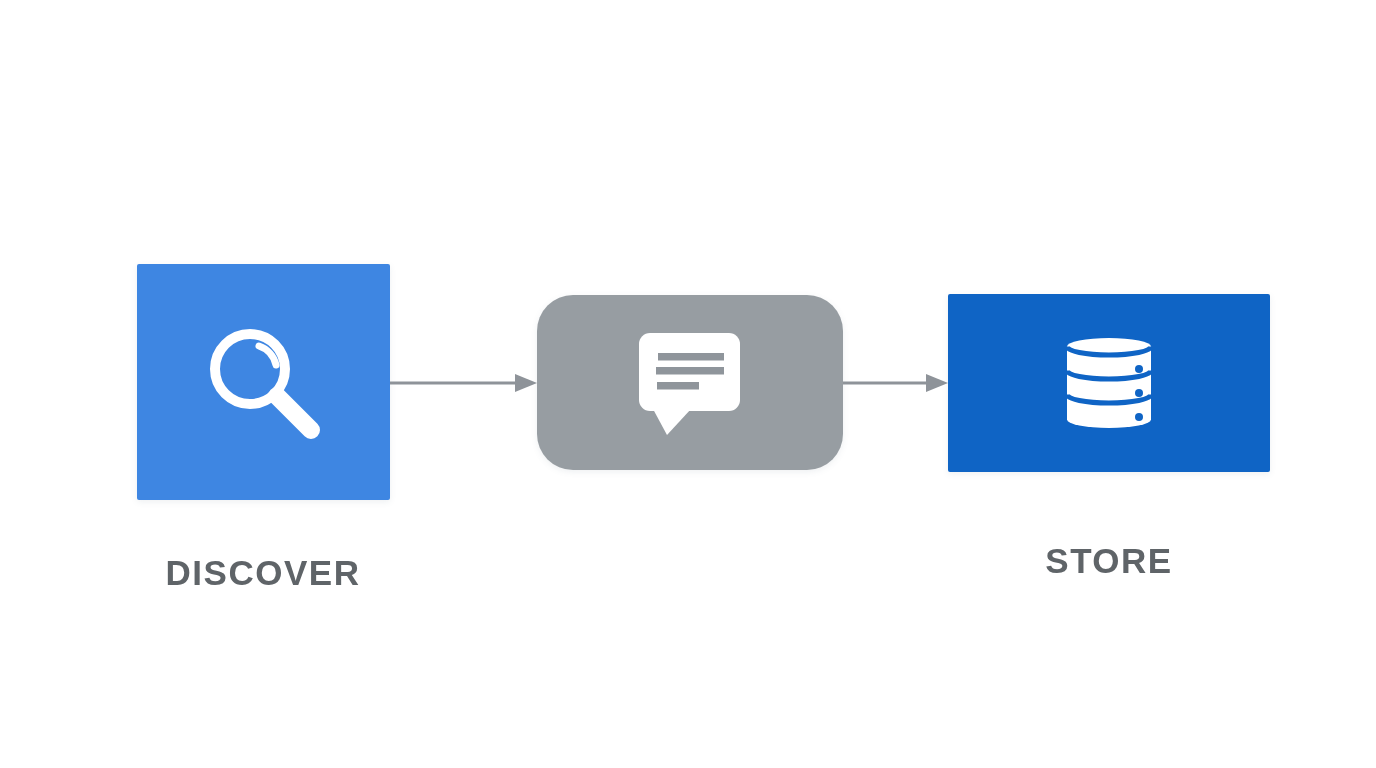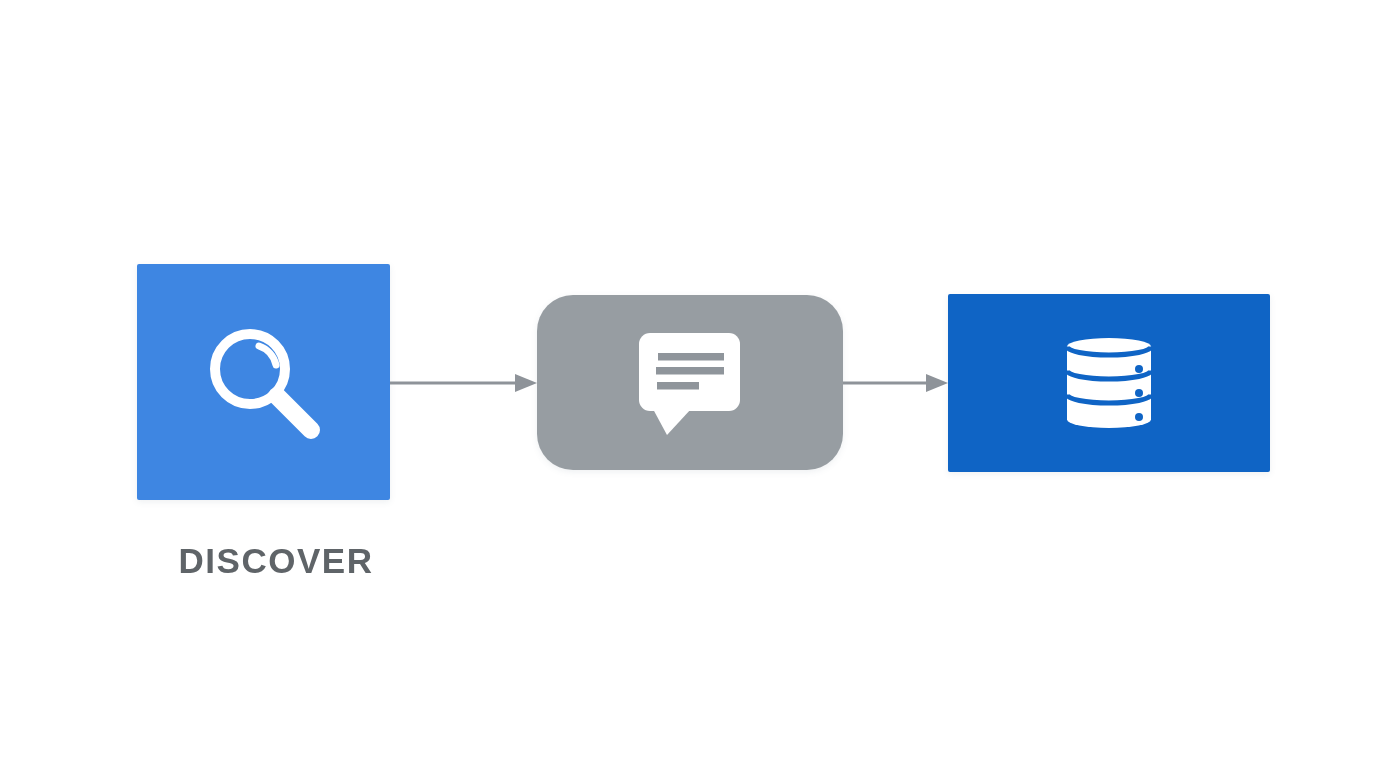--- a/index.html
+++ b/index.html
@@ -17,21 +17,21 @@
   }
   .node-discover{left:137px;top:264px;width:253px;height:236px;border-radius:2px;}
   .node-engage{left:537px;top:295px;width:306px;height:175px;border-radius:36px;}
   .node-store{left:948px;top:294px;width:322px;height:178px;border-radius:2px;}
   .node-label{
     position:absolute;top:540px;height:42px;width:300px;
     text-align:center;
     font-size:35px;font-weight:bold;letter-spacing:1.5px;
     color:#5f6468;line-height:42px;
   }
-  .label-discover{left:126px;}
+  .label-discover{left:113px;margin-top:12px;}
   .label-engage{left:540px;}
   .label-store{left:959px;}
   .connector{position:absolute;top:371px;height:24px;}
   .connector-1{left:390px;width:147px;}
   .connector-2{left:843px;width:105px;}
   .icon-svg{display:block;}
 </style>
 </head>
 <body>
 
@@ -83,14 +83,15 @@
         <circle cx="73" cy="32" r="4" fill="#0f64c5"></circle>
         <circle cx="73" cy="56" r="4" fill="#0f64c5"></circle>
         <circle cx="73" cy="80" r="4" fill="#0f64c5"></circle>
       </svg>
     </span>
   </div>
 
   <div class="node-label label-discover">DISCOVER</div>
 
 
+  <div class="node-label label-store">STORE</div>
 
 </div>
 
 </body></html>

